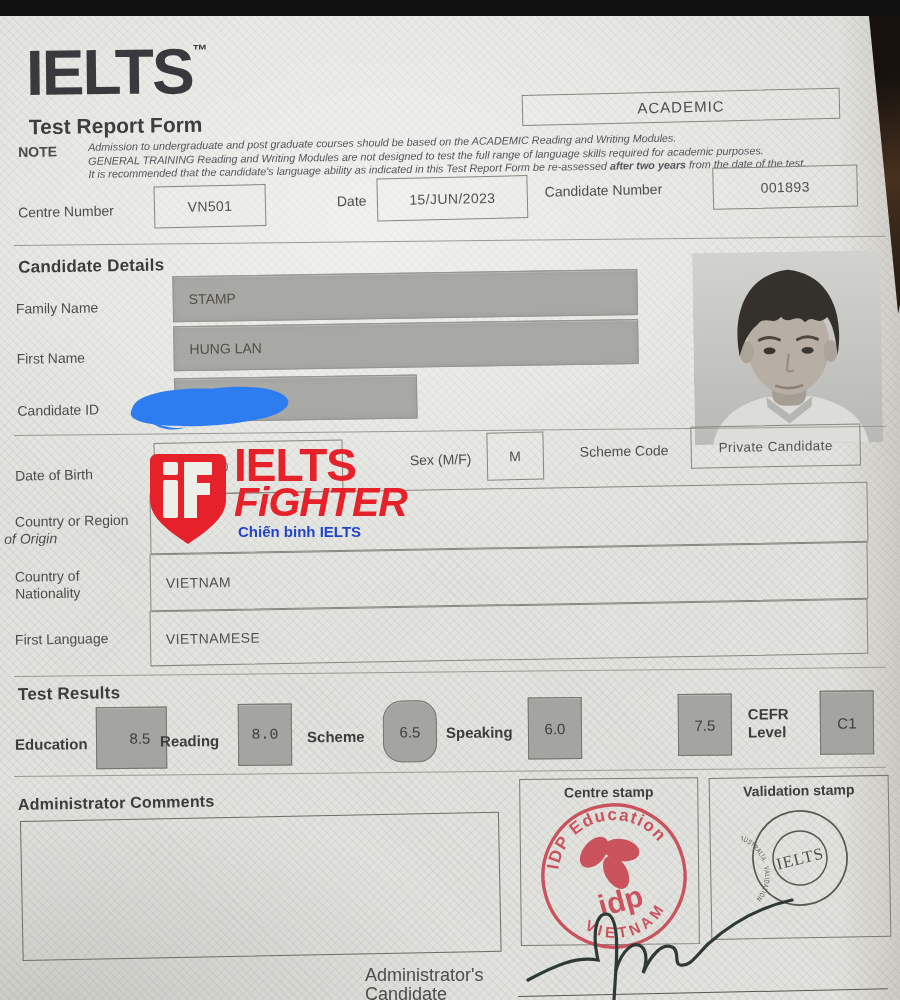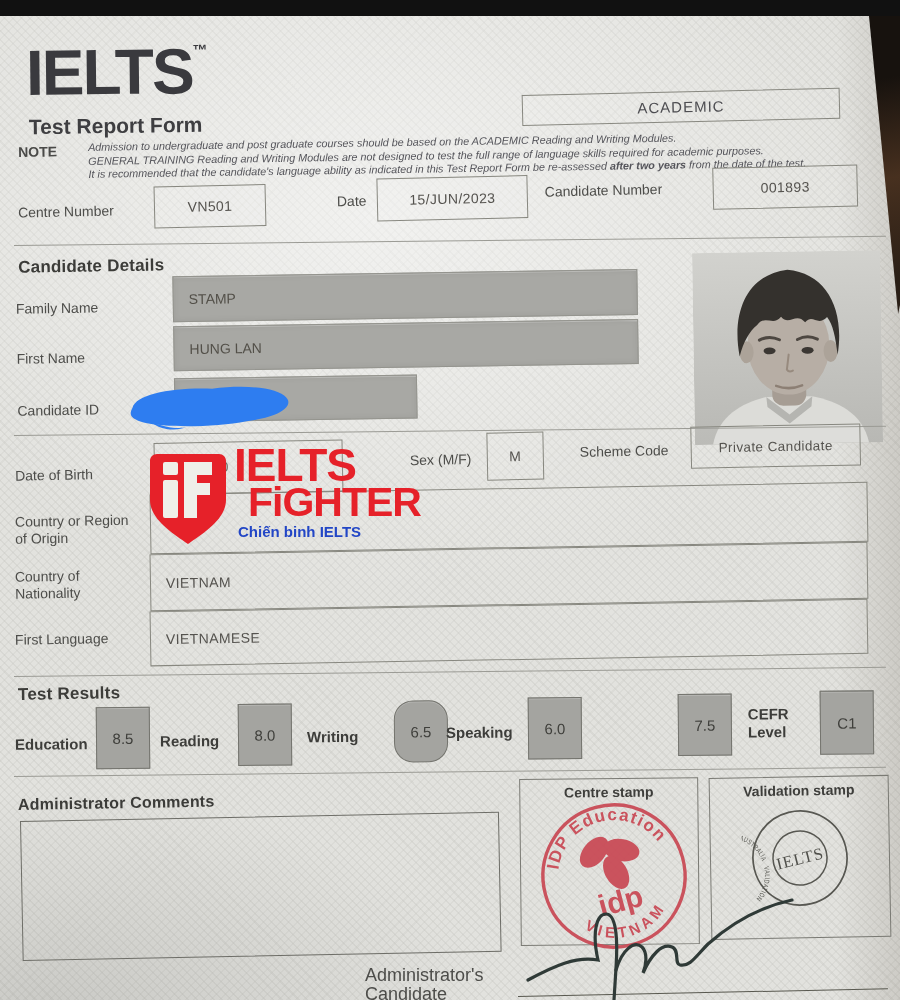--- a/index.html
+++ b/index.html
@@ -44,22 +44,22 @@
   .note-lines b{font-style:italic;}
   .stamp-box{position:absolute;border:1px solid #7a7a74;}
   .stamp-box .st-lbl{margin-top:5px;text-align:center;font-weight:bold;font-size:14px;color:#3e3e3b;}
   .sig-lbl{position:absolute;left:365px;top:950px;font-size:18px;color:#4d4d4a;line-height:19px;}
   .dark-corner{position:absolute;left:853px;top:0;width:47px;height:298px;
     background:linear-gradient(170deg,#17120e 22%,#47301f 55%,#2a1f16 88%);
     clip-path:polygon(34% 0, 100% 0, 100% 97%, 96% 100%);}
   .wm{position:absolute;left:148px;top:430px;width:280px;height:106px;pointer-events:none;}
   .wm .wm-ielts{position:absolute;left:86px;top:-4px;font-size:46px;font-weight:900;color:#e62129;
                 letter-spacing:-1px;line-height:1;}
-  .wm .wm-fighter{position:absolute;left:100px;top:36px;font-size:41px;font-weight:900;color:#e62129;
-                letter-spacing:-1px;line-height:1;}
+  .wm .wm-fighter{position:absolute;left:86px;top:36px;font-size:41px;font-weight:900;color:#e62129;
+                letter-spacing:-1px;line-height:1;font-style:italic;}
   .wm .wm-tag{position:absolute;left:90px;top:77px;font-size:15px;font-weight:bold;color:#2246c6;}
   .partial-dob{position:absolute;left:58px;top:16px;font-size:14px;color:#6e6e68;}
   .bot-bar{position:absolute;left:706px;top:992px;width:194px;height:9px;background:#a2a29d;
            border:1px solid #6f6f69;transform:rotate(-1deg);}
 </style>
 </head>
 <body>
 
 <div class="stage">
 
@@ -157,21 +157,21 @@
       <div class="cv">M</div>
     </div>
     <div class="lbl" style="left:580px;top:15px;">Scheme Code</div>
     <div class="box" style="left:691px;top:0;width:168px;height:40px;">
       <div class="cv" style="font-size:13.5px;">Private Candidate</div>
     </div>
   </div>
 
   <div class="abs tilt" style="left:0;top:478px;width:900px;height:62px;">
     <div class="lbl" style="left:15px;top:20px;">Country or Region</div>
-    <div class="lbl" style="left:15px;top:37px;">of Origin</div>
+    <div class="lbl" style="left:4px;top:37px;font-style:italic;">of Origin</div>
     <div class="box" style="left:150px;top:3px;width:716px;height:58px;">
       <div class="cv" style="justify-content:flex-start;padding-left:15px;"></div>
     </div>
   </div>
 
   <div class="abs tilt" style="left:0;top:538px;width:900px;height:60px;">
     <div class="lbl" style="left:15px;top:15px;">Country of</div>
     <div class="lbl" style="left:15px;top:32px;">Nationality</div>
     <div class="box" style="left:150px;top:3px;width:716px;height:55px;">
       <div class="cv" style="justify-content:flex-start;padding-left:15px;">VIETNAM</div>
@@ -196,27 +196,27 @@
     <div class="wm-fighter">FiGHTER</div>
     <div class="wm-tag">Chiến binh IELTS</div>
   </div>
 
   <div class="hline tilt-sm" style="left:14px;top:660px;width:872px;"></div>
 
   <div class="heading tilt" style="left:18px;top:669px;">Test Results</div>
 
   <div class="abs" style="left:0;top:682px;width:900px;height:82px;transform:rotate(-0.5deg);transform-origin:0 50%;">
     <div class="score-lbl" style="left:15px;top:38px;">Education</div>
-    <div class="score-box" style="left:96px;top:10px;">8.5</div>
+    <div class="score-box" style="left:96px;top:10px;padding-left:17px;">8.5</div>
 
     <div class="score-lbl" style="left:160px;top:36px;">Reading</div>
-    <div class="score-box" style="left:238px;top:8px;">8.0</div>
-
-    <div class="score-lbl" style="left:307px;top:33px;">Writing</div>
-    <div class="score-box" style="left:394px;top:6px;border-radius:19px;">6.5</div>
+    <div class="score-box" style="left:238px;top:8px;font-family:Liberation Mono, monospace;">8.0</div>
+
+    <div class="score-lbl" style="left:307px;top:33px;">Scheme</div>
+    <div class="score-box" style="left:383px;top:6px;border-radius:19px;">6.5</div>
 
     <div class="score-lbl" style="left:446px;top:30px;">Speaking</div>
     <div class="score-box" style="left:528px;top:4px;">6.0</div>
 
     <div class="score-box" style="left:678px;top:2px;">7.5</div>
 
     <div class="score-lbl" style="left:748px;top:14px;width:55px;">CEFR Level</div>
     <div class="score-box" style="left:820px;top:0;height:62px;">C1</div>
   </div>
 

